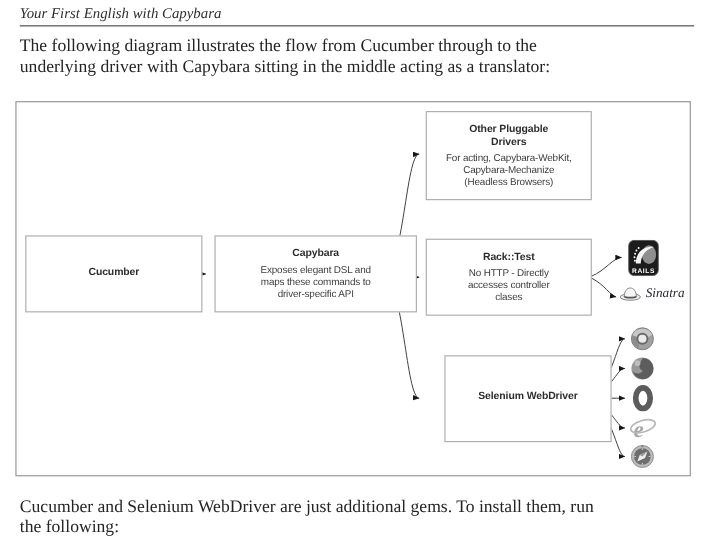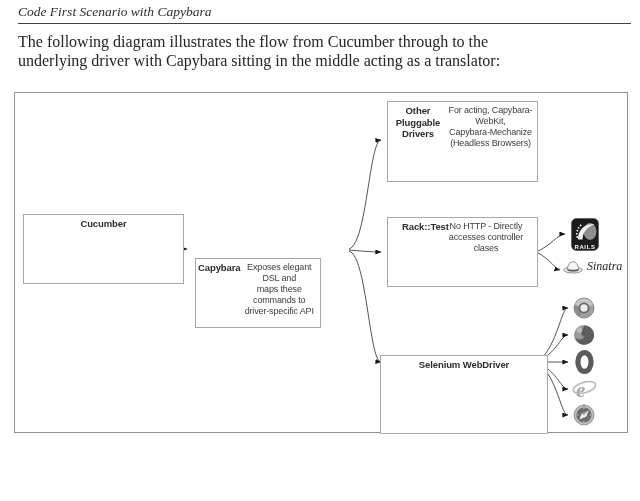--- a/index.html
+++ b/index.html
@@ -8,46 +8,46 @@
   .running-head{position:absolute;left:18px;top:4px;font-style:italic;font-size:13.5px;color:#2e2e2e;}
   .head-rule{position:absolute;left:18px;top:23px;width:613px;height:0;border-top:1.5px solid #3f3f3f;}
   .para{position:absolute;left:18px;width:606px;font-size:16px;line-height:18.5px;
         white-space:pre-line;color:#242424;}
   .para.intro{top:33px;}
   .para.outro{top:452px;}
   .diagram{position:absolute;left:14px;top:92px;width:614px;height:341px;
            border:1px solid #8f8f8f;background:#fff;box-sizing:border-box;}
   .connectors{position:absolute;left:0;top:0;width:614px;height:341px;}
   .node{position:absolute;border:1px solid #a8a8a8;background:#fff;text-align:center;
-        font-family:"Liberation Sans",sans-serif;color:#3d3d3d;display:flex;flex-direction:row;
+        font-family:"Liberation Sans",sans-serif;color:#3d3d3d;display:flex;flex-direction:column;
         justify-content:center;box-sizing:border-box;padding:3px 2px;}
   .node-title{font-weight:bold;font-size:9.5px;line-height:11.5px;white-space:pre-line;
               color:#2c2c2c;margin-bottom:3px;letter-spacing:-0.1px;}
   .node-body{font-size:9px;line-height:11px;white-space:pre-line;letter-spacing:-0.15px;}
   #node-cucumber{left:8px;top:121px;width:161px;height:70px;}
-  #node-capybara{left:180px;top:121px;width:126px;height:70px;margin-top:44px;}
+  #node-capybara{left:180px;top:121px;width:184px;height:70px;}
   #node-other{left:372px;top:8px;width:151px;height:81px;}
   #node-rack{left:372px;top:124px;width:151px;height:70px;text-align:center;}
-  #node-selenium{left:365px;top:230px;width:168px;height:79px;margin-top:32px;}
+  #node-selenium{left:389px;top:230px;width:152px;height:79px;}
   .icon{position:absolute;}
   #icon-rails{left:556px;top:125px;}
   .sinatra-row{position:absolute;left:548px;top:166px;display:flex;align-items:center;gap:4px;}
   .sinatra-label{font-family:"Liberation Serif",serif;font-size:12px;color:#26262e;font-style:italic;}
   #icon-chrome{left:558px;top:204px;}
   #icon-firefox{left:558px;top:231px;}
   #icon-opera{left:560px;top:257px;}
   #icon-ie{left:557px;top:285px;}
   #icon-safari{left:558px;top:311px;}
 </style>
 </head>
 <body>
 
 <div class="page">
 
-  <div class="running-head">Code First Scenario with Capybara</div>
+  <div class="running-head">Your First English with Capybara</div>
   <div class="head-rule"></div>
 
   <div class="para intro">The following diagram illustrates the flow from Cucumber through to the
 underlying driver with Capybara sitting in the middle acting as a translator:</div>
 
   <div class="diagram">
 
     <svg class="connectors" viewBox="0 0 614 341">
       <defs>
         <marker id="arr" markerUnits="userSpaceOnUse" markerWidth="7" markerHeight="6" refX="5.6" refY="2.5" orient="auto">
@@ -149,14 +149,16 @@
       <line x1="11" y1="3.6" x2="11" y2="5.2" stroke="#dcdcdc" stroke-width="0.8"></line>
       <line x1="11" y1="16.8" x2="11" y2="18.4" stroke="#dcdcdc" stroke-width="0.8"></line>
       <line x1="3.6" y1="11" x2="5.2" y2="11" stroke="#dcdcdc" stroke-width="0.8"></line>
       <line x1="16.8" y1="11" x2="18.4" y2="11" stroke="#dcdcdc" stroke-width="0.8"></line>
       <path d="M15.6,6.4 L8.6,9.6 L6.4,15.6 L13.4,12.4 Z" fill="#eeeeee"></path>
       <path d="M15.6,6.4 L8.6,9.6 L11,11 Z" fill="#9a9a9a"></path>
     </svg>
 
   </div>
 
+  <div class="para outro">Cucumber and Selenium WebDriver are just additional gems. To install them, run
+the following:</div>
 
 </div>
 
 </body></html>

